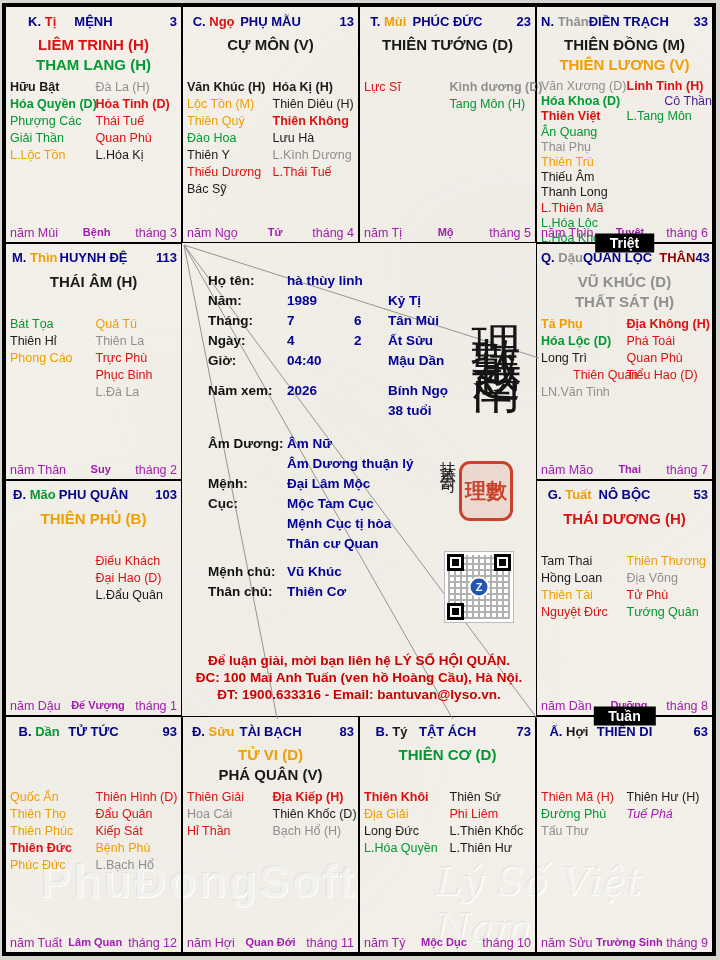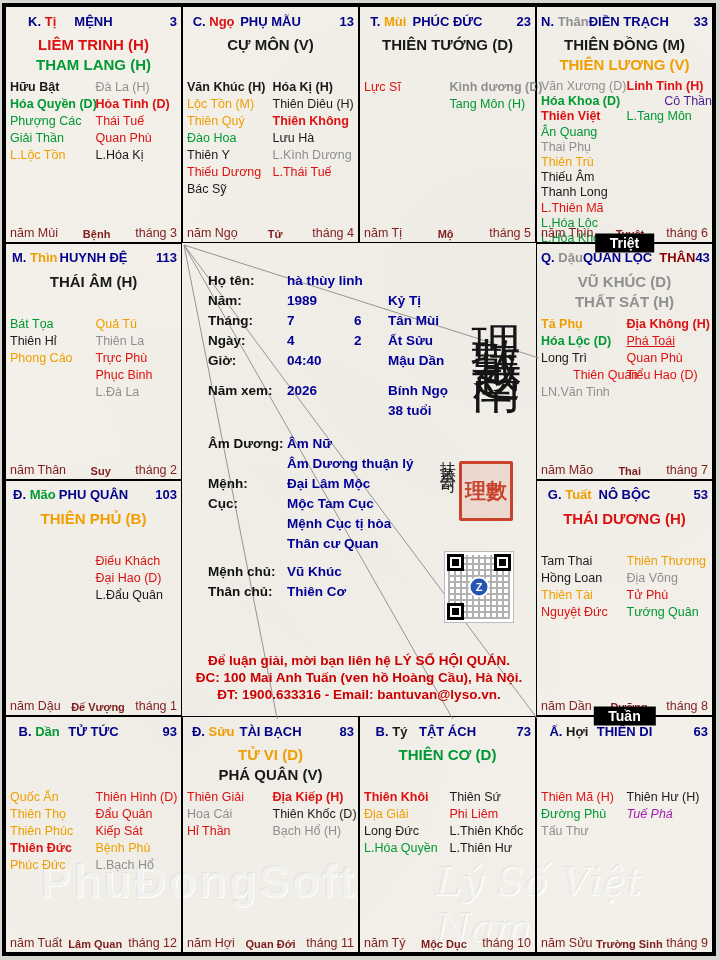--- a/index.html
+++ b/index.html
@@ -43,22 +43,22 @@
   .mains div{font-size:15px;font-weight:bold;line-height:20px;white-space:nowrap;}
 
   .cols{display:flex;font-size:12.5px;line-height:17px;padding-left:4px;}
   .colL,.colR{width:50%;}
   .cols div{white-space:nowrap;}
   .pos-than .cols{line-height:15.2px;}
   .b{font-weight:bold;}
 
   .cell-foot{
     position:absolute;left:4px;right:4px;bottom:2px;
-    display:flex;justify-content:space-between;align-items:flex-end;
-    font-size:12.5px;color:#7f1d1d;background:transparent;
+    display:flex;justify-content:space-between;align-items:flex-start;
+    font-size:12.5px;color:#a21caf;background:transparent;
   }
   .cell-foot b{font-size:11px;}
 
   .badge{
     position:absolute;transform:translate(-50%,-50%);
     background:#000;color:#fff;font-weight:bold;font-size:14px;
     padding:1px 15px 2px 15px;z-index:9;white-space:nowrap;
   }
   #badge-triet{left:87.5%;top:25%;}
   #badge-tuan{left:87.5%;top:75%;}
@@ -89,21 +89,21 @@
     font-size:50px;letter-spacing:13px;color:#151515;line-height:1;
   }
   .side-calli{
     position:absolute;right:80px;top:205px;z-index:2;
     writing-mode:vertical-rl;text-orientation:upright;
     font-family:"DejaVu Serif","Liberation Serif",serif;
     font-size:16px;letter-spacing:6px;color:#222;line-height:1;
   }
   .seal{
     position:absolute;right:23px;top:218px;width:54px;height:60px;z-index:4;
-    border:3px solid #c43018;border-radius:2px;
+    border:3px solid #c43018;border-radius:11px;
     background:rgba(205,50,25,0.12);
     color:#c43018;display:flex;align-items:center;justify-content:center;
     font-family:"DejaVu Serif","Liberation Serif",serif;
     font-size:21px;font-weight:bold;line-height:24px;
     text-align:center;word-break:break-all;padding:2px;box-sizing:border-box;
     opacity:.9;
   }
   .seal span{width:48px;display:block;}
 
   .qr{
@@ -316,21 +316,21 @@
     <div class="cols">
       <div class="colL">
           <div class="b" style="color: rgb(240, 158, 0);">Tả Phụ</div>
           <div class="b" style="color: rgb(0, 153, 51);">Hóa Lộc (D)</div>
           <div style="color: rgb(26, 26, 26);">Long Trì</div>
           <div style="color: rgb(221, 17, 17); margin-left: 32px;">Thiên Quan</div>
           <div style="color: rgb(143, 143, 143);">LN.Văn Tinh</div>
         </div>
       <div class="colR">
           <div class="b" style="color: rgb(221, 17, 17);">Địa Không (H)</div>
-          <div style="color: rgb(221, 17, 17); text-decoration: underline;">Phá Toái</div>
+          <div style="color: rgb(221, 17, 17);">Phá Toái</div>
           <div style="color: rgb(221, 17, 17);">Quan Phù</div>
           <div style="color: rgb(221, 17, 17);">Tiểu Hao (D)</div>
         </div>
     </div>
     <div class="cell-foot">
       <span>năm Mão</span>
       <b>Thai</b>
       <span>tháng 7</span>
     </div>
   </div>

